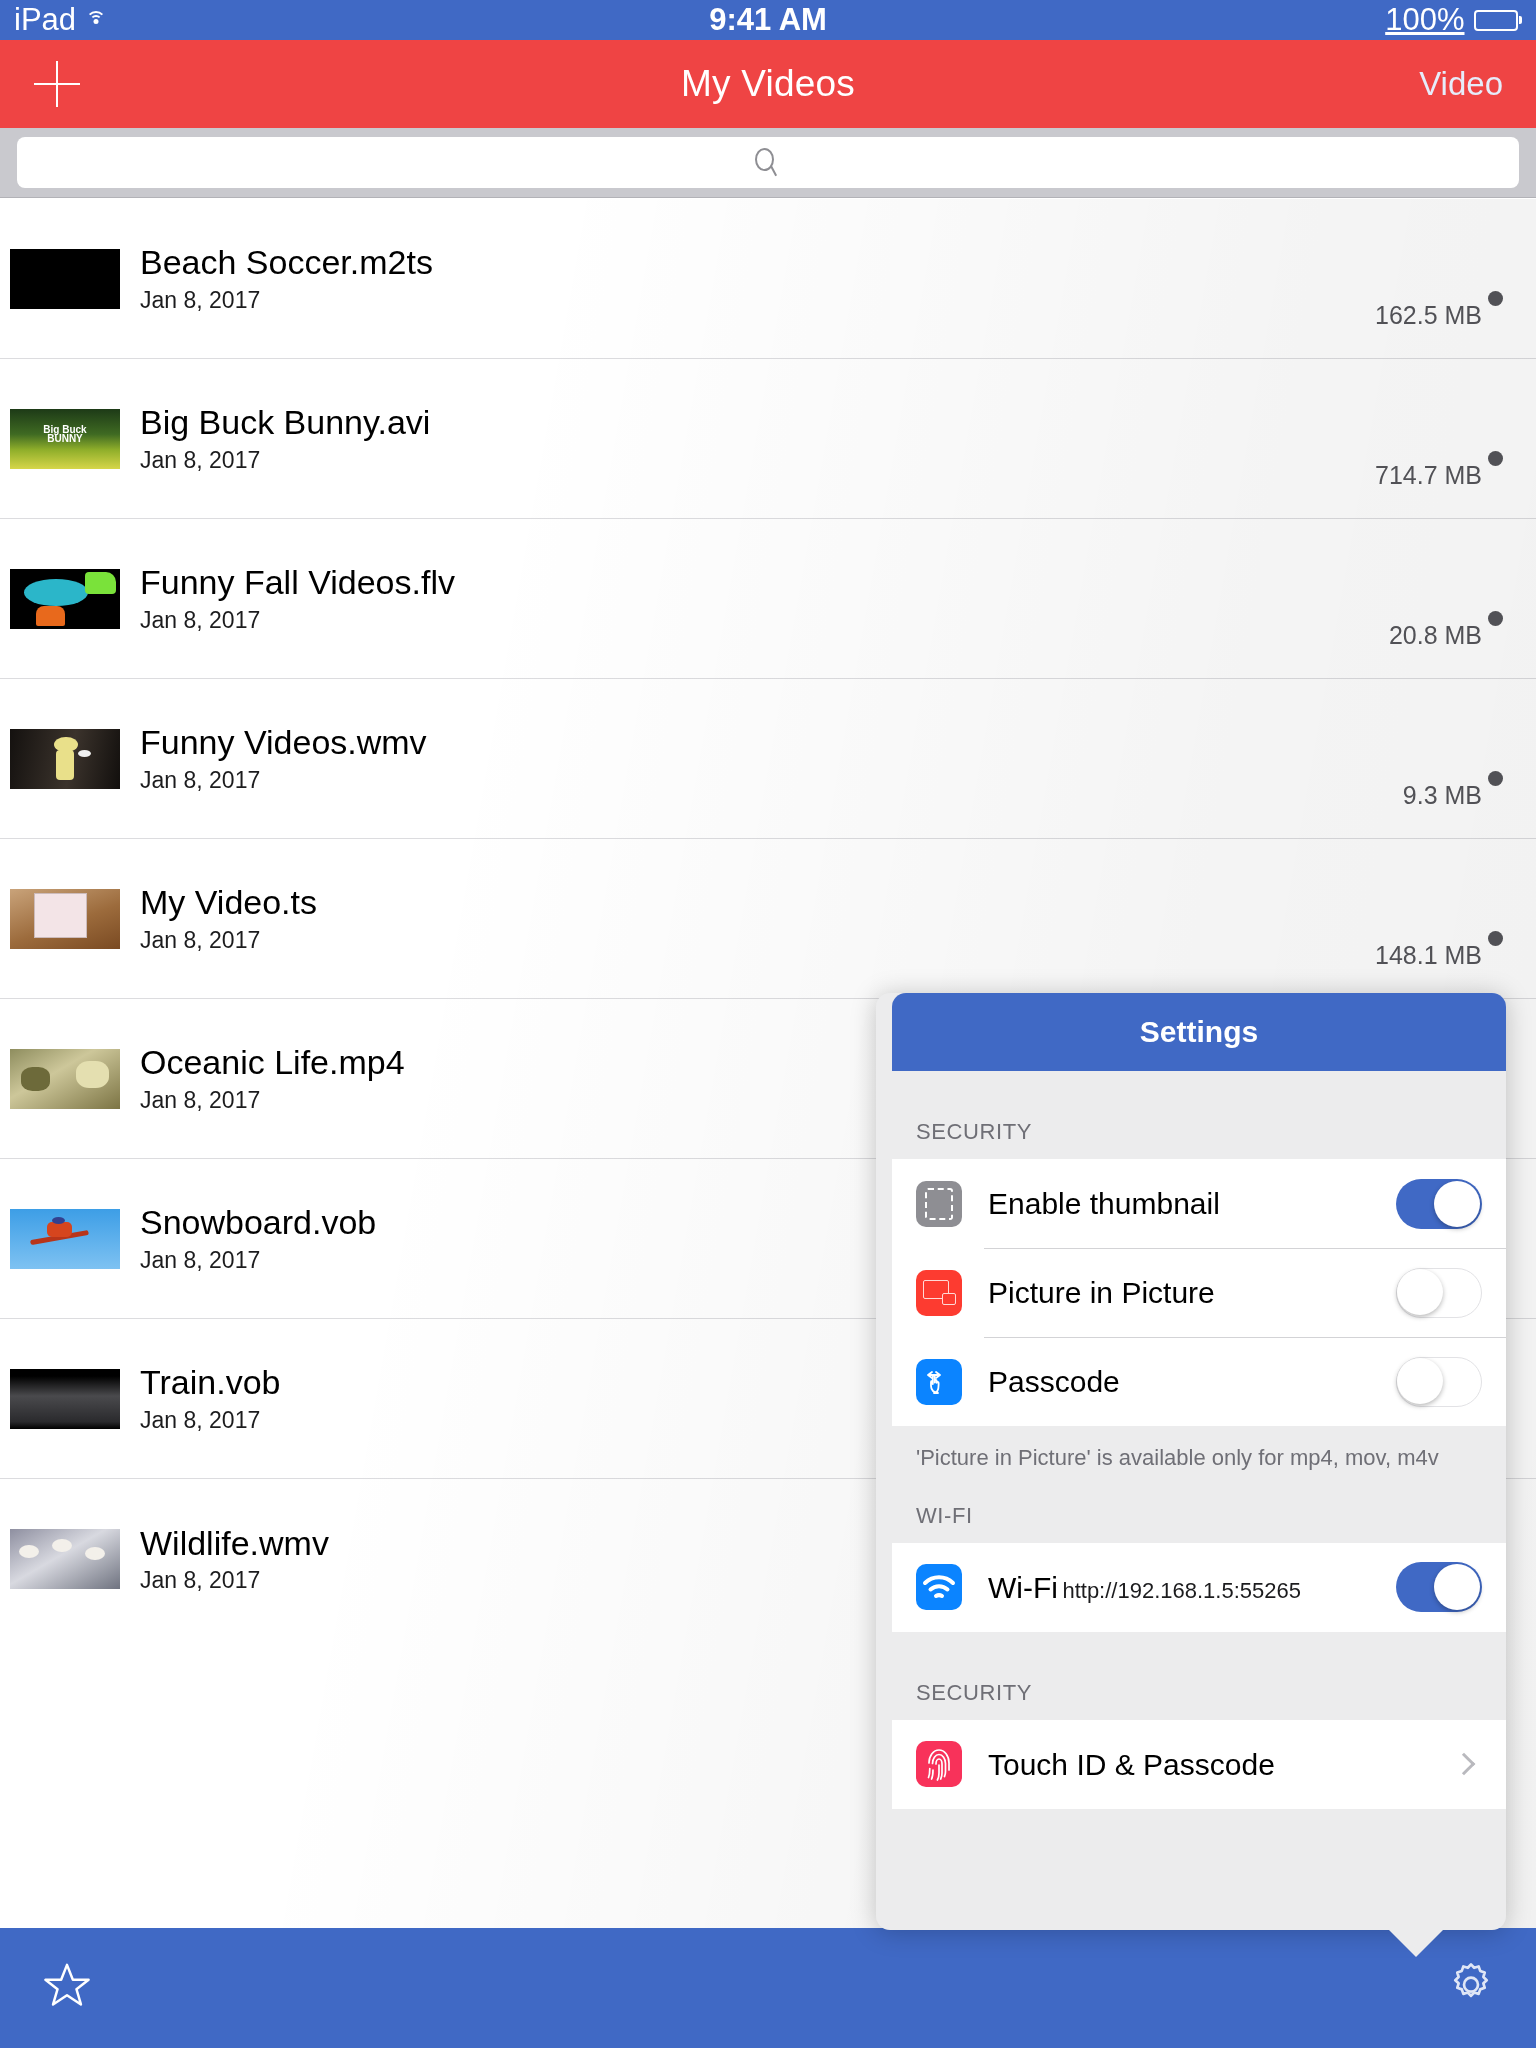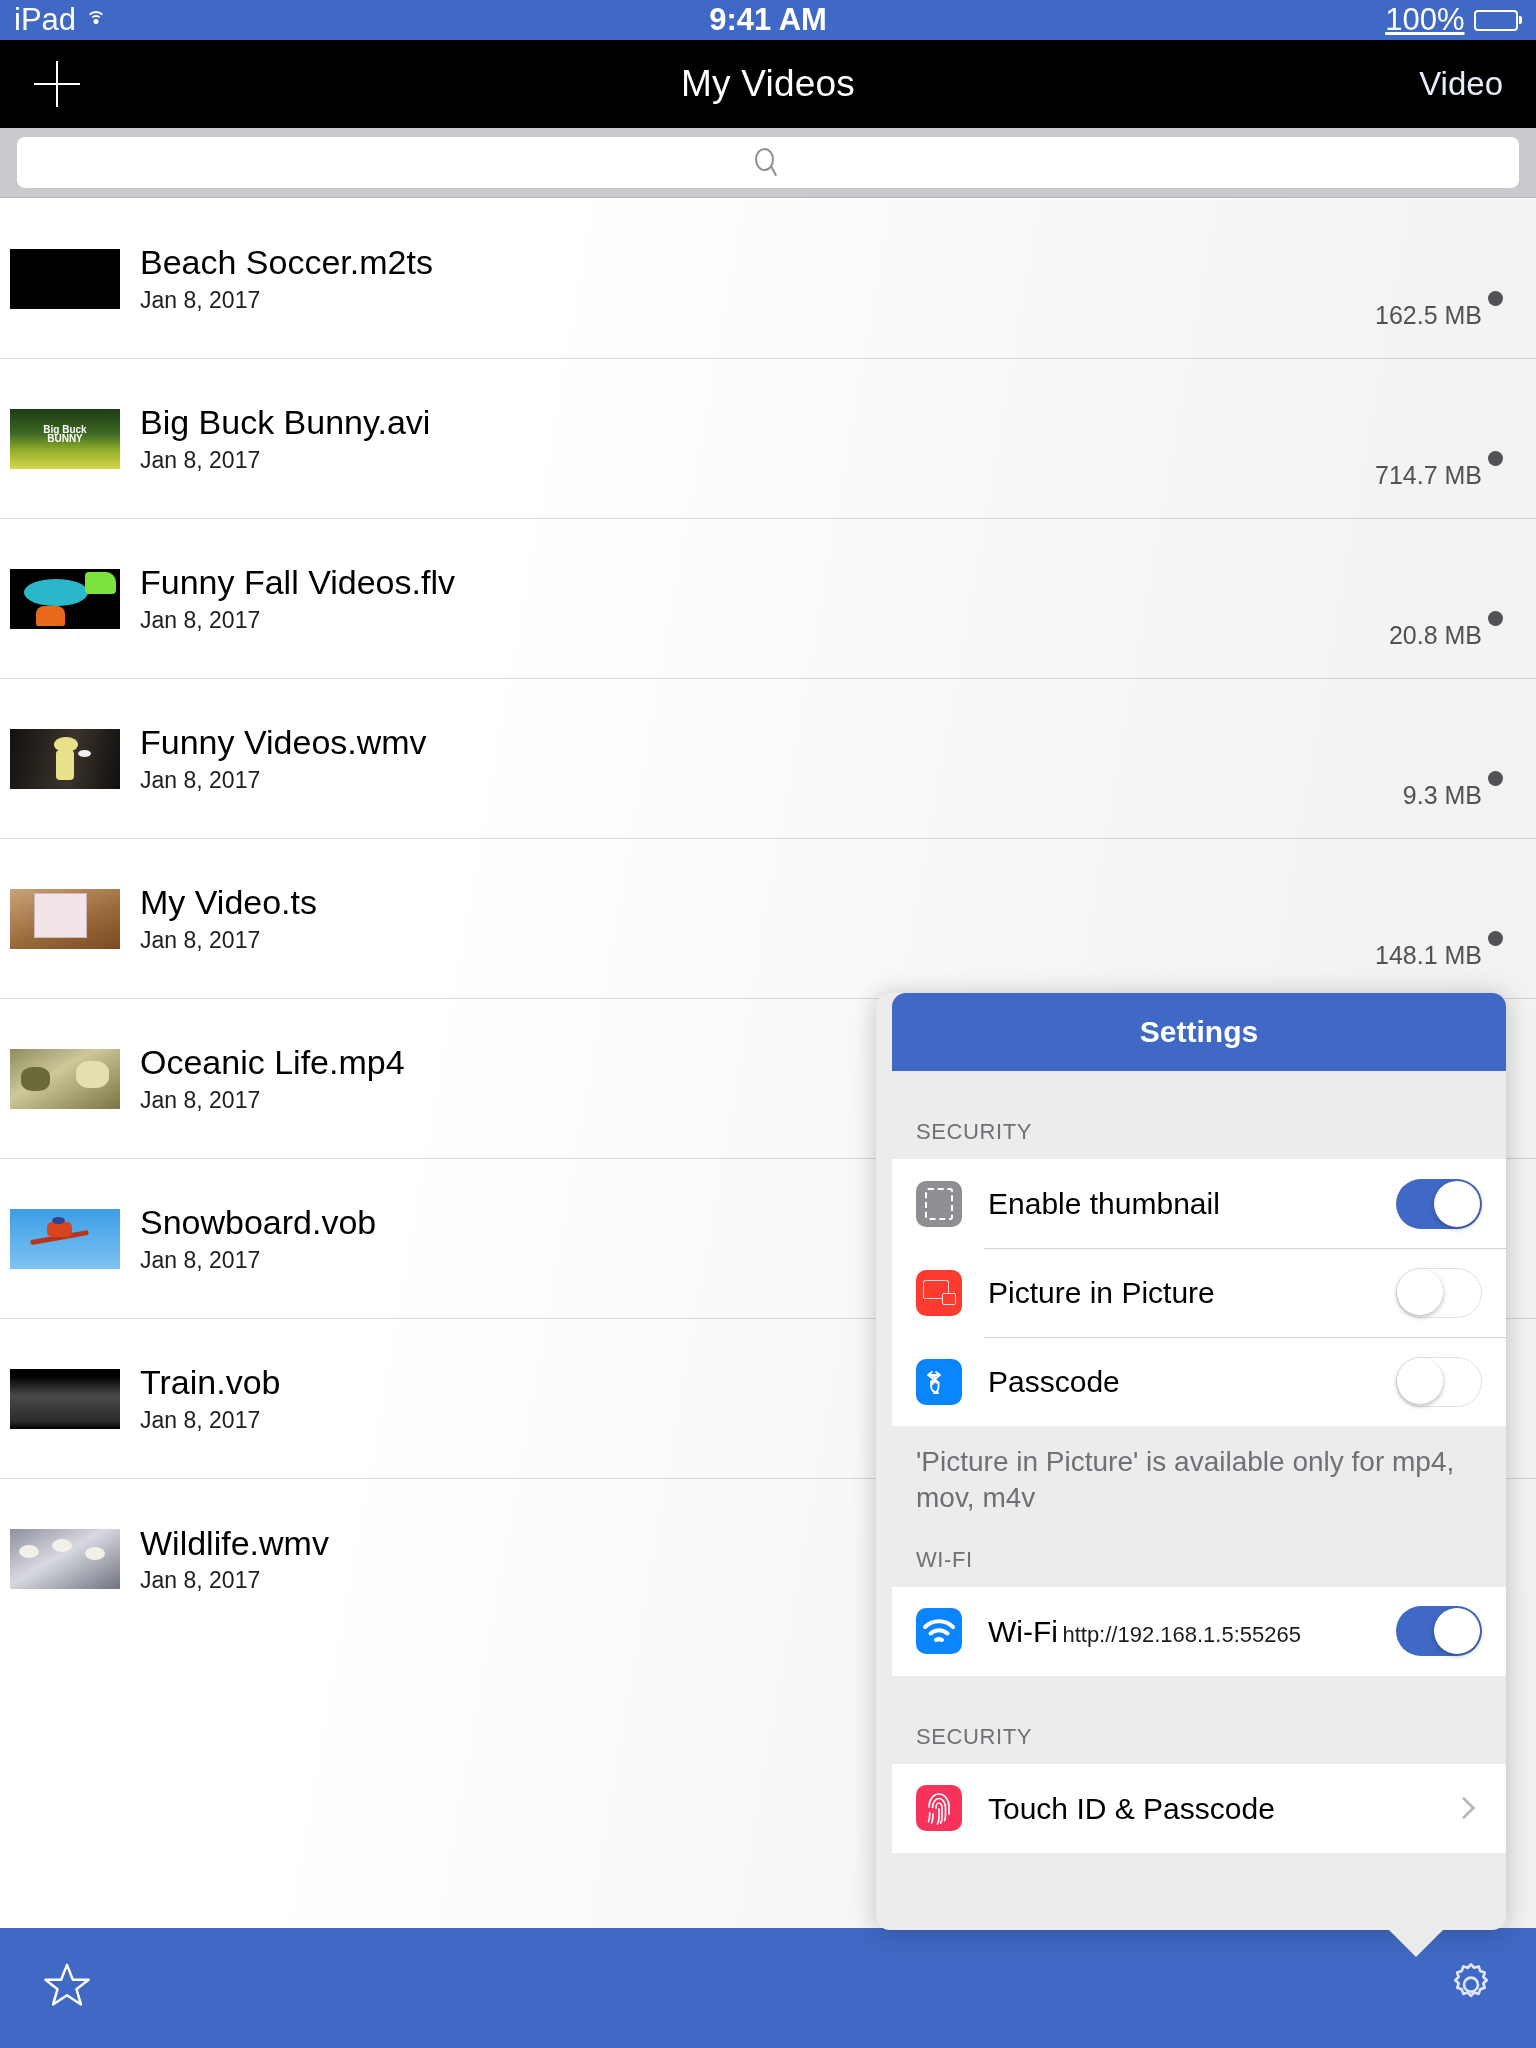--- a/index.html
+++ b/index.html
@@ -33,21 +33,21 @@
   .battery .shell {
     width: 44px; height: 21px; border: 2px solid #ffffff; border-radius: 4px;
     padding: 2px; display: block;
   }
   .battery .fill { width: 100%; height: 100%; background: #ffffff; border-radius: 1px; }
   .battery .cap { width: 3px; height: 8px; background: #ffffff; border-radius: 0 2px 2px 0; margin-left: 1.5px; }
 
   
   .navbar {
     position: absolute; top: 40px; left: 0; width: 1536px; height: 88px;
-    background: #000000; color: #ffffff;
+    background: #ef4444; color: #ffffff;
   }
   .nav-title {
     position: absolute; left: 0; width: 100%; text-align: center;
     line-height: 88px; font-size: 37px; font-weight: 400; letter-spacing: .2px;
   }
   .nav-add {
     position: absolute; left: 34px; top: 50%; transform: translateY(-50%);
     width: 46px; height: 46px;
   }
   .nav-add::before, .nav-add::after {
@@ -156,21 +156,21 @@
     content: ""; position: absolute; left: 92px; right: 0; top: 0; height: 1px; background: #d3d3d6;
   }
   .cellicon {
     width: 46px; height: 46px; border-radius: 10px; flex: 0 0 auto;
     position: relative; overflow: hidden;
   }
   .cell-label-wrap { margin-left: 26px; flex: 1 1 auto; min-width: 0; }
   .cell-label { font-size: 30px; color: #000000; line-height: 1.1; }
   .cell-sub { font-size: 22px; color: #1c1c1e; margin-top: 3px; }
   .footnote {
-    font-size: 28px; color: #6f6f76; line-height: 1.3;
+    font-size: 22px; color: #6f6f76; line-height: 1.3;
     padding: 18px 36px 0 24px; background: #ececed;
   }
 
   
   .toggle {
     width: 86px; height: 50px; border-radius: 25px; margin-right: 24px;
     position: relative; flex: 0 0 auto;
   }
   .toggle.on { background: #4069c5; }
   .toggle.off { background: #ffffff; border: 1.5px solid #e2e2e5; }

